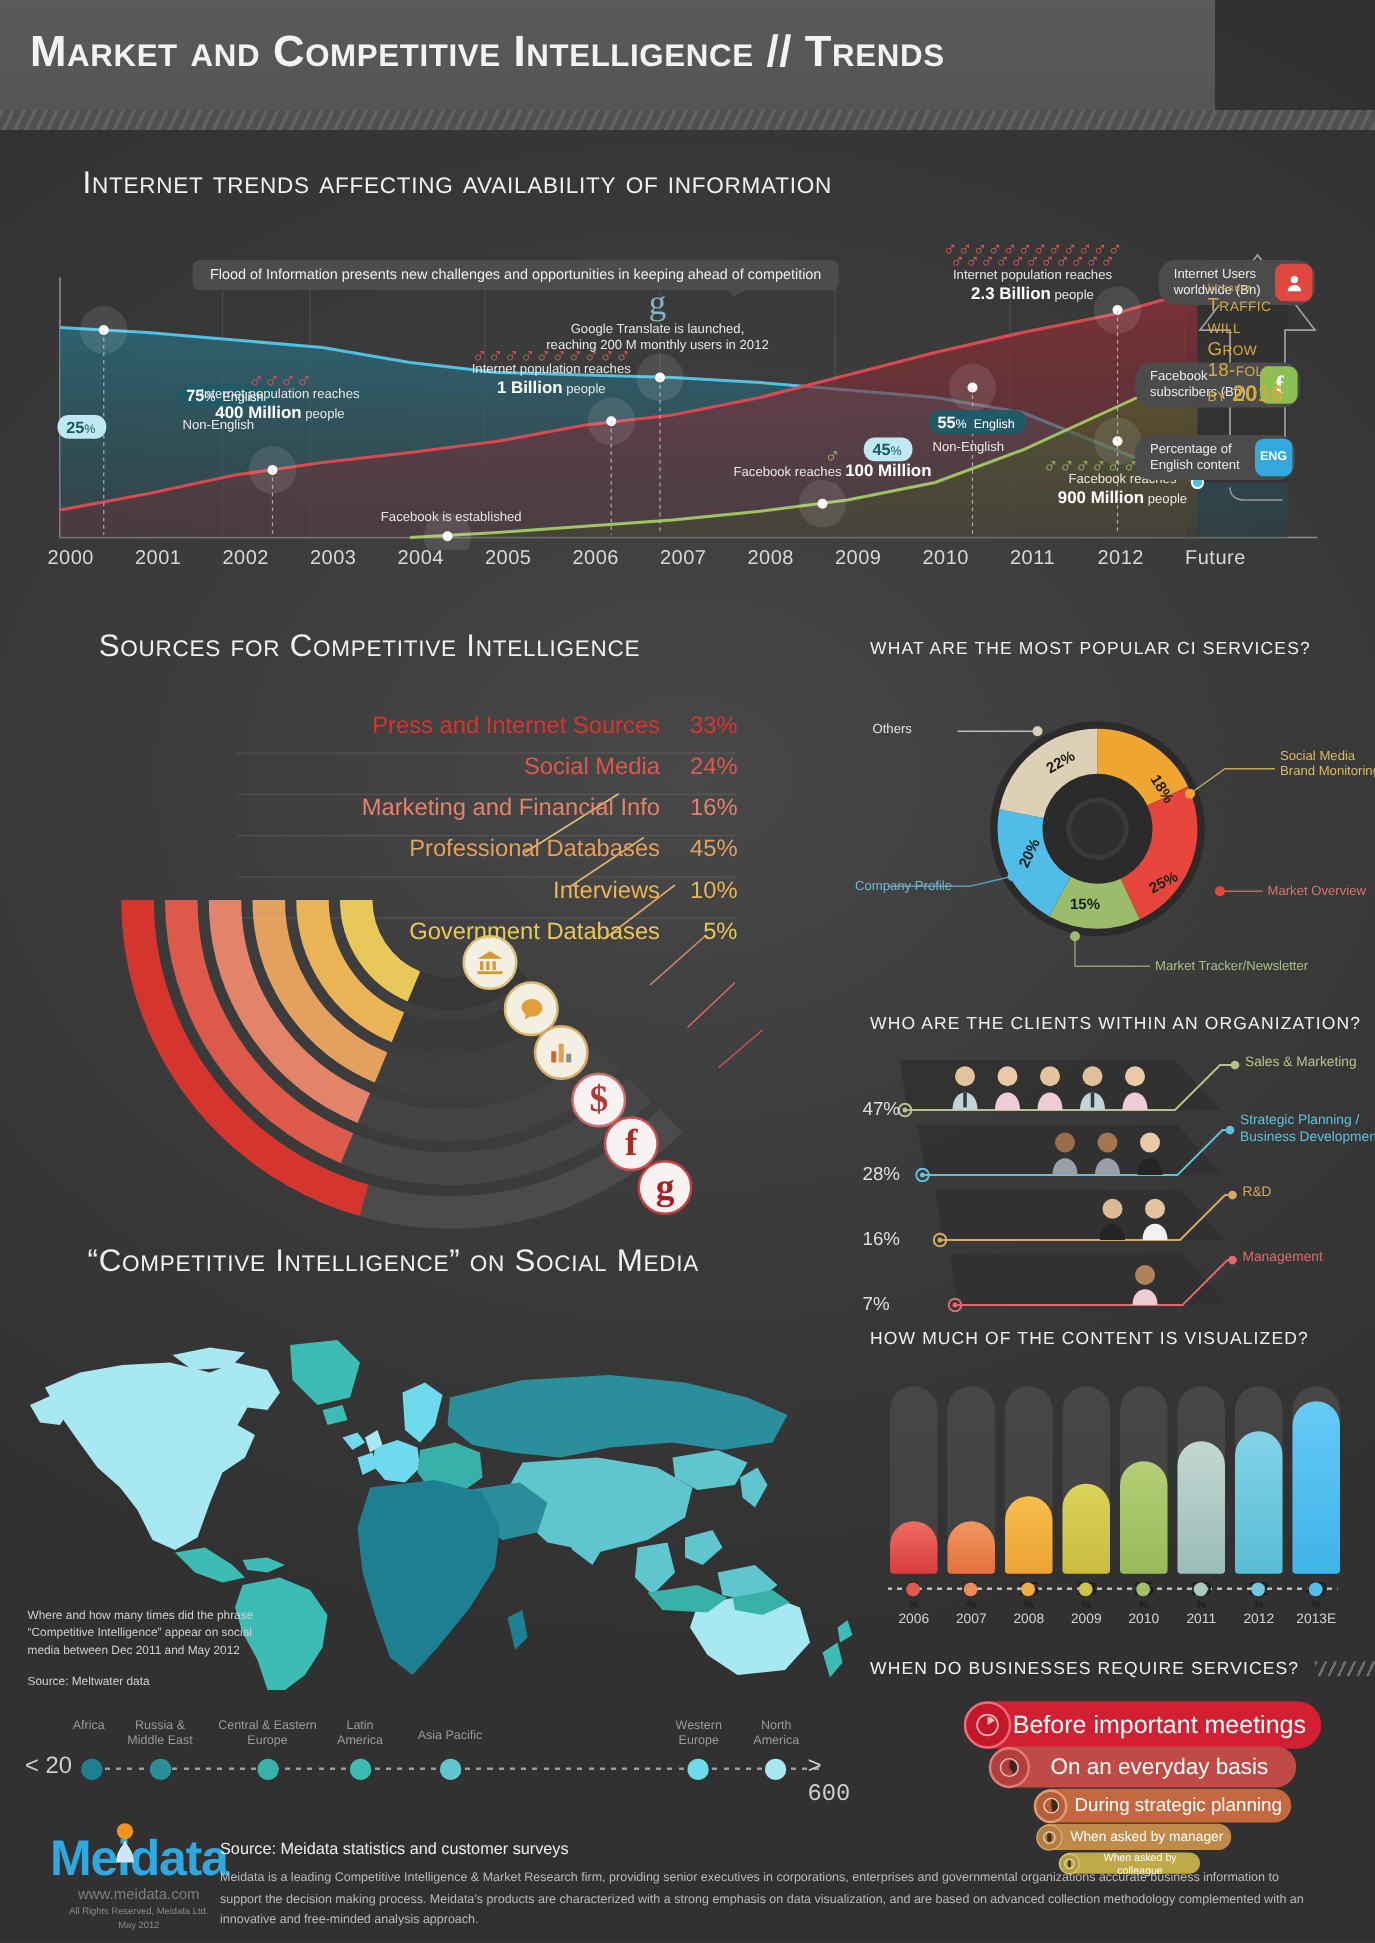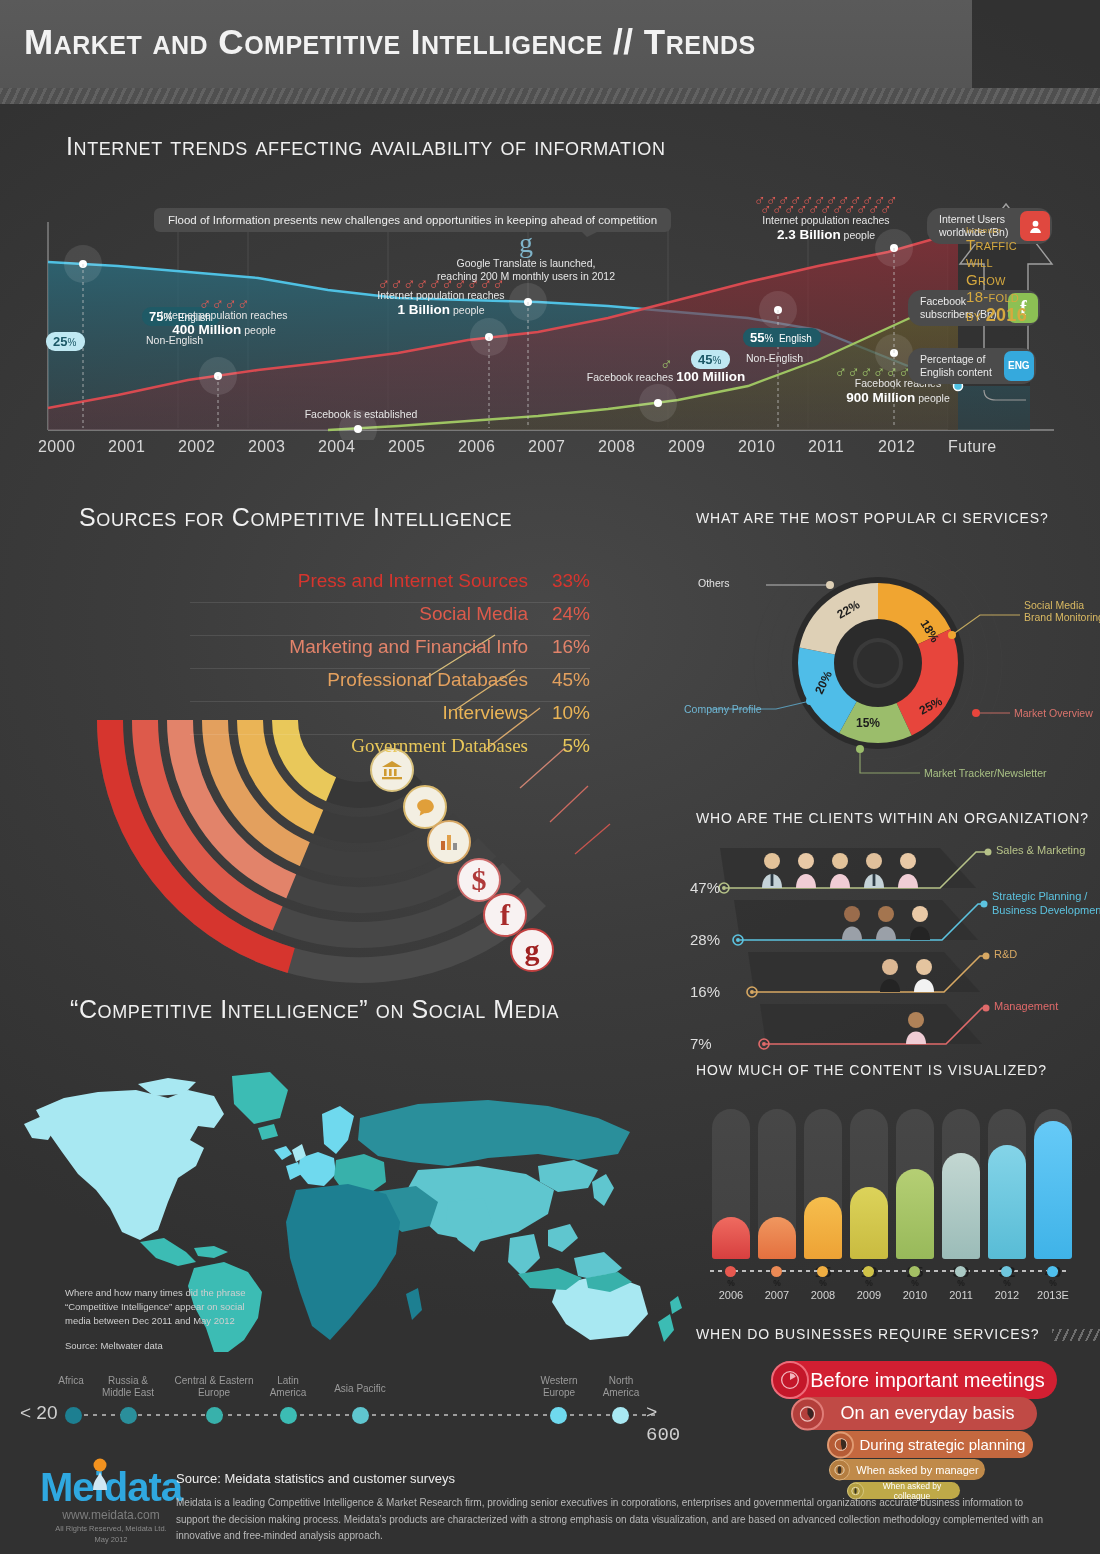--- a/index.html
+++ b/index.html
@@ -164,21 +164,21 @@
   .fn-clock {
     position:absolute; left:-1px; top:50%; transform:translateY(-50%);
     border-radius:50%; display:flex; align-items:center; justify-content:center;
   }
   .fn-text { width:100%; text-align:center; }
 
   
   .map { position:absolute; left:18px; top:1062px; width:670px; height:290px; }
   .map-note {
     position:absolute; left:22px; top:1286px; width:250px;
-    font-size:9.5px; color:#cfcfcf; line-height:1.45;margin-left:43px;
+    font-size:9.5px; color:#cfcfcf; line-height:1.45;
   }
   .map-legend { position:absolute; left:20px; top:1375px; width:670px; height:60px; }
   .lg-dot { position:absolute; width:17px; height:17px; border-radius:50%; top:32px; }
   .lg-lbl {
     position:absolute; font-size:10px; color:#9a9a9a; text-align:center;
     line-height:1.2; white-space:nowrap; top:0px;
   }
   .lg-end { position:absolute; font-size:19px; color:#cfcfcf; top:27px; }
   .lg-line {
     position:absolute; left:46px; top:39px; width:590px; height:2px;
@@ -495,21 +495,21 @@
     </div>
     <div class="src-row">
       <span class="src-label" style="color:#e3a05e;">Professional Databases</span>
       <span class="src-val" style="color:#e3a05e;">45%</span>
     </div>
     <div class="src-row">
       <span class="src-label" style="color:#eab456;">Interviews</span>
       <span class="src-val" style="color:#eab456;">10%</span>
     </div>
     <div class="src-row" style="border-bottom:none;">
-      <span class="src-label" style="color:#e9c85a;font-family:Liberation Serif, serif;">Government Databases</span>
+      <span class="src-label" style="color:#e9c85a;">Government Databases</span>
       <span class="src-val" style="color:#e9c85a;">5%</span>
     </div>
   </div>
 
   <div class="sub-title" style="left:696px; top:510px;">
     <span>What are the most popular CI services?</span>
   </div>
 
   <div class="donut-wrap">
     <svg width="400" height="240">

